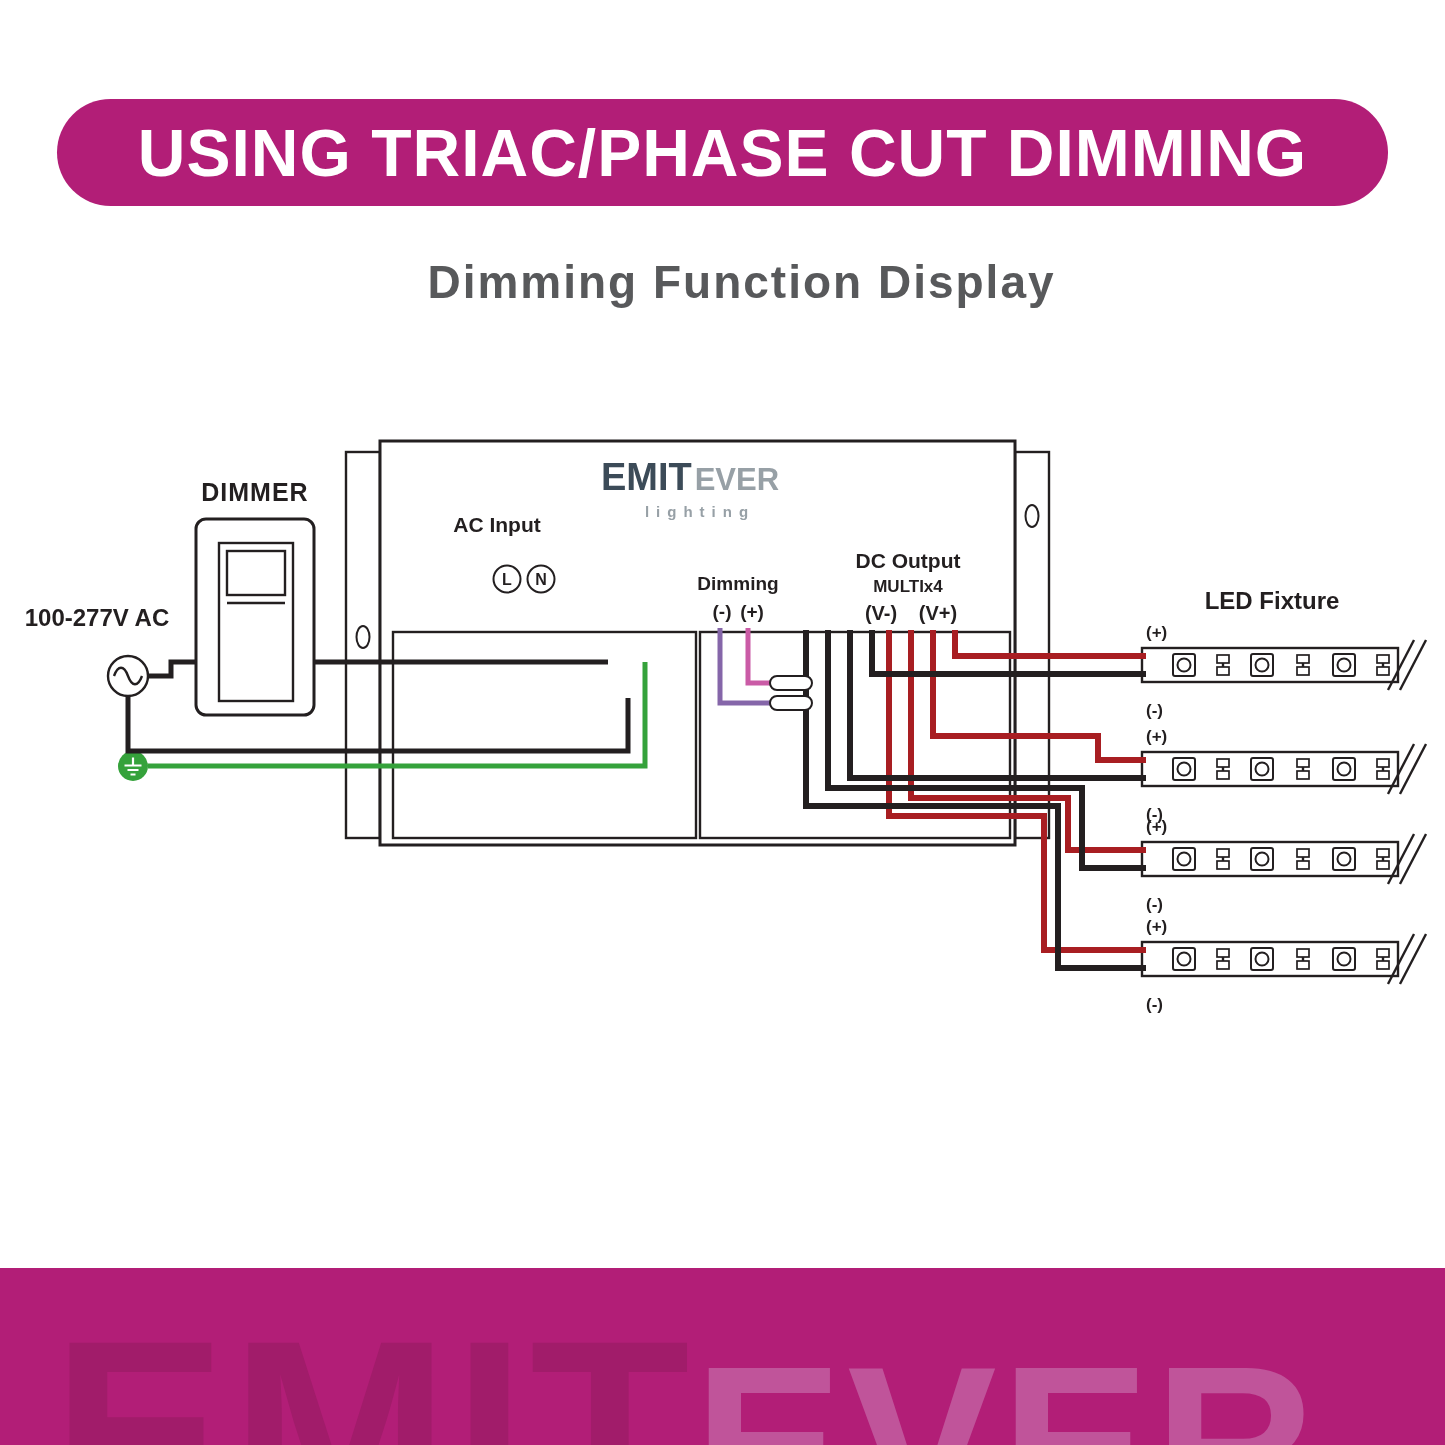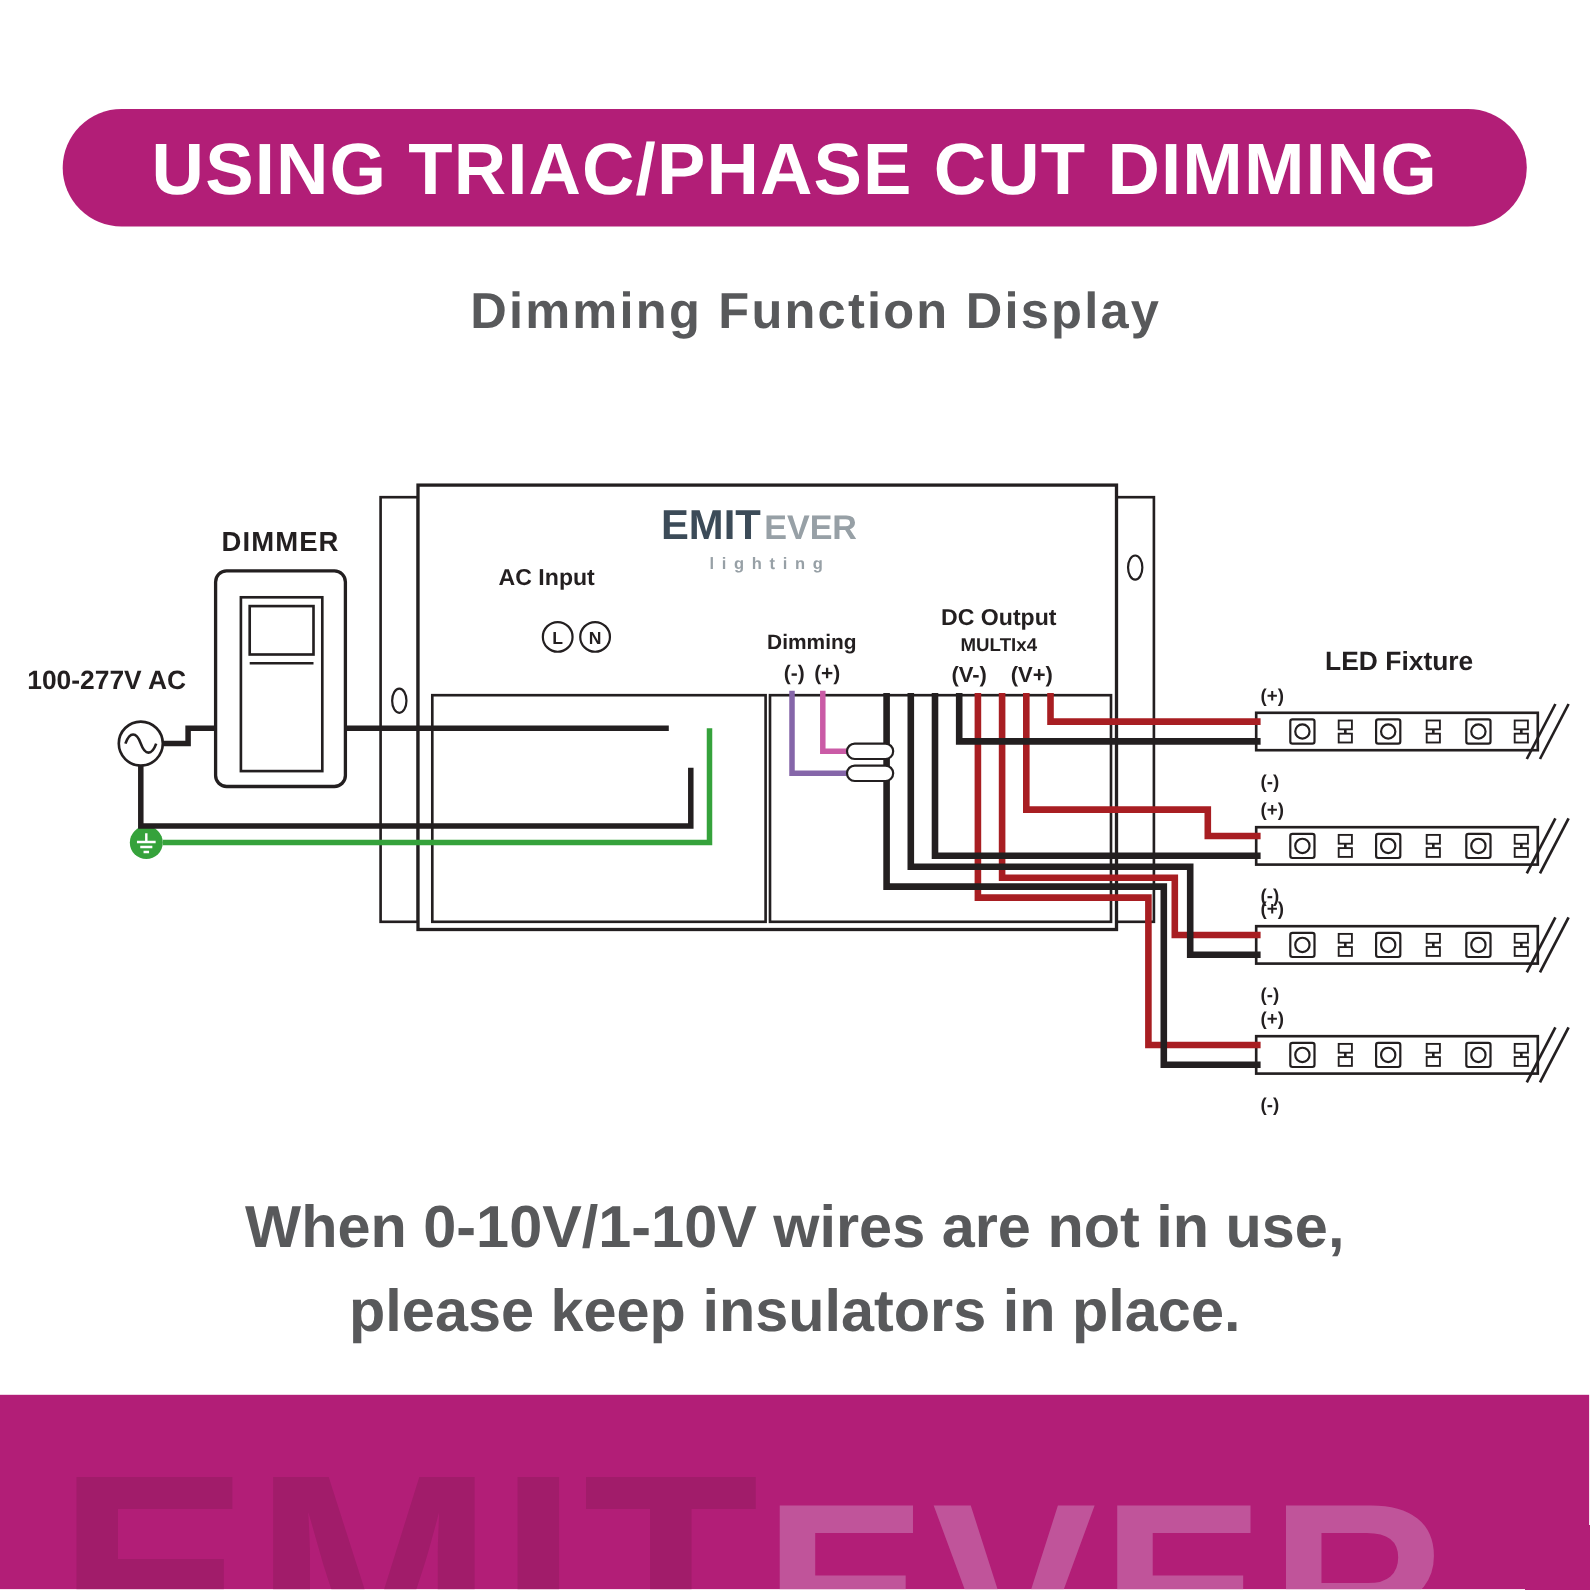--- a/index.html
+++ b/index.html
@@ -173,22 +173,18 @@
       <path d="M872 630 V674 H1146" class="wire w-blk"></path>
       <path d="M850 630 V778 H1146" class="wire w-blk"></path>
       <path d="M828 630 V788 H1082 V868 H1146" class="wire w-blk"></path>
       <path d="M806 630 V806 H1058 V968 H1146" class="wire w-blk"></path>
 
       <rect x="770" y="676" width="42" height="14" rx="7" class="comp"></rect>
       <rect x="770" y="696" width="42" height="14" rx="7" class="comp"></rect>
     </g>
   </svg>
 
-  <div class="note">
-    <div>When 0-10V/1-10V wires are not in use,</div>
-    <div>please keep insulators in place.</div>
-  </div>
 
   <div class="footer-band">
     <div class="watermark"><span class="wm-a">EMIT</span><span class="wm-b">EVER</span></div>
   </div>
 
 </div>
 
 </body></html>

